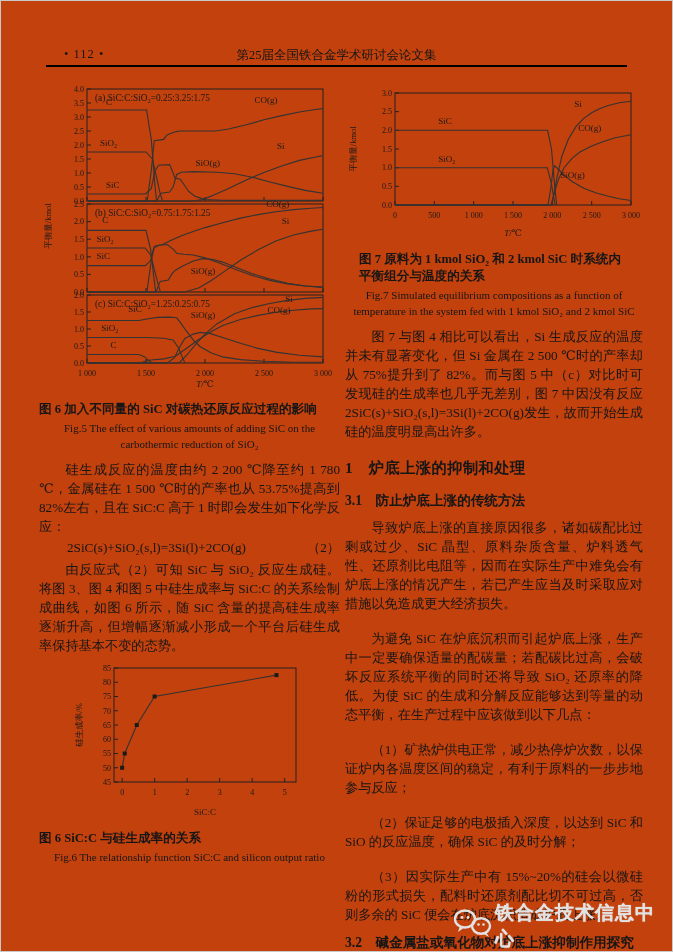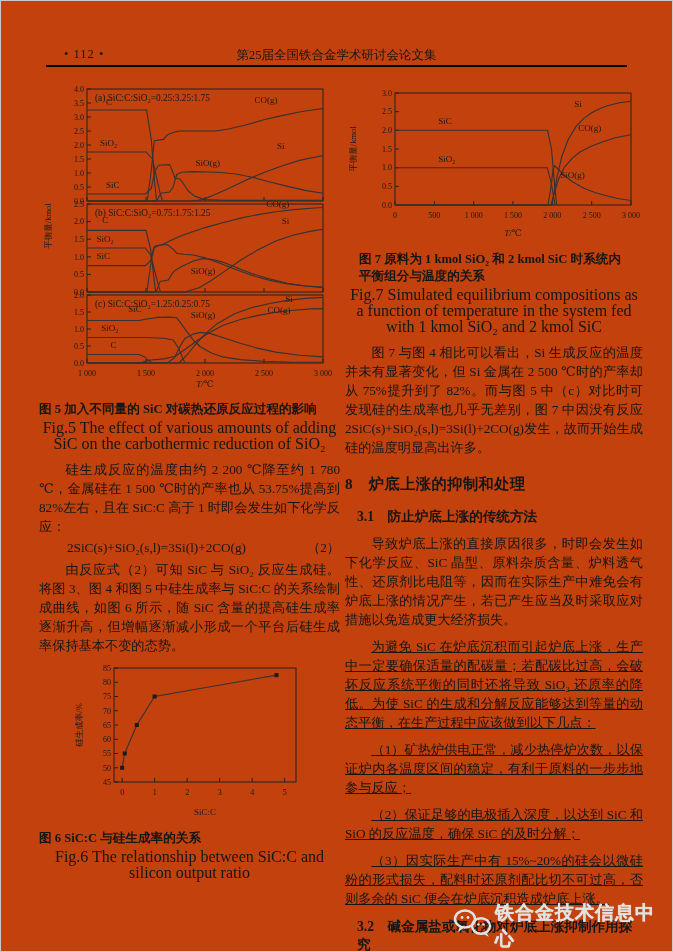--- a/index.html
+++ b/index.html
@@ -5,27 +5,27 @@
   html,body{margin:0;padding:0;background:#f2f2f2;}
   #page{position:relative;width:673px;height:952px;background:#c2410c;
         border:1px solid #c9c9c9;box-sizing:border-box;overflow:hidden;
         font-family:"Liberation Serif","DejaVu Serif",serif;color:#161616;}
   .pagenum{position:absolute;left:63px;top:46px;font-size:12.5px;letter-spacing:1px;}
   .jtitle{position:absolute;left:0;right:0;top:46px;text-align:center;font-size:12.5px;}
   .hr{position:absolute;left:45px;right:45px;top:64px;height:2px;background:#000;}
   .col-left{position:absolute;left:38px;top:82px;width:301px;}
   .col-right{position:absolute;left:344px;top:82px;width:298px;}
   .para{font-size:13.2px;line-height:19px;text-align:justify;text-indent:2em;margin:0 0 0 0;}
-  .para+.para{margin-top:8px;text-decoration:underline;}
+  .para+.para{margin-top:16px;}
   .cap-zh{font-weight:bold;font-size:12.6px;text-align:left;line-height:17px;margin-top:12px;}
-  .cap-en{font-size:16px;text-align:center;line-height:16px;margin-top:2px;margin-bottom:8px;}
+  .cap-en{font-size:11px;text-align:center;line-height:16px;margin-top:2px;margin-bottom:8px;}
   .equation{display:flex;justify-content:space-between;align-items:center;
             font-size:13.2px;line-height:24px;padding-left:28px;}
   .h-sec{font-size:15.2px;font-weight:bold;margin:17px 0 13px 0;letter-spacing:.5px;}
-  .h-sub{font-size:13.6px;font-weight:bold;margin:10px 0 8px 12px;}
+  .h-sub{font-size:13.6px;font-weight:bold;margin:10px 0 8px 0;}
   .chart{line-height:0;}
   .chart.center{text-align:center;}
   svg text{font-family:"Liberation Serif","DejaVu Serif",serif;fill:#1a1a1a;}
   .watermark{position:absolute;left:452px;top:899px;display:flex;align-items:center;}
   .watermark .wm-text{font-family:"Liberation Sans","DejaVu Sans",sans-serif;
       font-weight:bold;font-size:19px;color:#e2e2e2;letter-spacing:1px;
       text-shadow:0 0 1px #eeeeee;}
 </style>
 </head>
 <body>
@@ -136,21 +136,21 @@
           <text x="149.84" y="235.12" font-size="9">SiO(g)</text>
           <text x="54" y="224" font-size="9.3">(c)  SiC:C:SiO₂=1.25:0.25:0.75</text>
           <text x="46" y="293" text-anchor="middle" font-size="8">1 000</text>
           <text x="105" y="293" text-anchor="middle" font-size="8">1 500</text>
           <text x="164" y="293" text-anchor="middle" font-size="8">2 000</text>
           <text x="223" y="293" text-anchor="middle" font-size="8">2 500</text>
           <text x="282" y="293" text-anchor="middle" font-size="8">3 000</text>
           <text x="164" y="304" text-anchor="middle" font-size="9"><tspan font-style="italic">T</tspan><tspan>/℃</tspan></text>
           <text x="10" y="143" text-anchor="middle" font-size="8.5" transform="rotate(-90 10 143)">平衡量/kmol</text>
         </svg></div>
-    <div class="cap-zh">图 5  加入不同量的 SiC 对碳热还原反应过程的影响</div>
+    <div class="cap-zh">图 6  加入不同量的 SiC 对碳热还原反应过程的影响</div>
     <div class="cap-en">Fig.5 The effect of various amounts of adding SiC on the carbothermic reduction of SiO₂</div>
 
     <p class="para">硅生成反应的温度由约 2 200 ℃降至约 1 780 ℃，金属硅在 1 500 ℃时的产率也从 53.75%提高到 82%左右，且在 SiC:C 高于 1 时即会发生如下化学反应：</p>
     <div class="equation">
       <span>2SiC(s)+SiO₂(s,l)=3Si(l)+2CO(g)</span>
       <span>（2）</span>
     </div>
     <p class="para">由反应式（2）可知 SiC 与 SiO₂ 反应生成硅。将图 3、图 4 和图 5 中硅生成率与 SiC:C 的关系绘制成曲线，如图 6 所示，随 SiC 含量的提高硅生成率逐渐升高，但增幅逐渐减小形成一个平台后硅生成率保持基本不变的态势。</p>
 
     <div class="chart center" style="margin-top:5px"><svg width="236" height="158" viewBox="0 0 236 158">
@@ -188,21 +188,21 @@
           <text x="50.125" y="135" text-anchor="middle" font-size="8">0</text>
           <text x="82.625" y="135" text-anchor="middle" font-size="8">1</text>
           <text x="115.125" y="135" text-anchor="middle" font-size="8">2</text>
           <text x="147.625" y="135" text-anchor="middle" font-size="8">3</text>
           <text x="180.12500000000003" y="135" text-anchor="middle" font-size="8">4</text>
           <text x="212.62500000000003" y="135" text-anchor="middle" font-size="8">5</text>
           <text x="133" y="155" text-anchor="middle" font-size="9">SiC:C</text>
           <text x="10" y="65" text-anchor="middle" font-size="8.5" transform="rotate(-90 10 65)">硅生成率/%</text>
         </svg></div>
     <div class="cap-zh">图 6 SiC:C 与硅生成率的关系</div>
-    <div class="cap-en" style="margin-bottom:2px">Fig.6 The relationship between SiC:C and silicon output ratio</div>
+    <div class="cap-en" style="margin-bottom:2px">Fig.6 The relationship function SiC:C and silicon output ratio</div>
 
   </div>
 
   <div class="col-right">
     <div class="chart"><svg width="296" height="156" viewBox="0 0 296 156">
           <rect x="50" y="10" width="236" height="112" fill="none" stroke="#222" stroke-width="1"></rect>
           <line x1="50" y1="122" x2="54" y2="122" stroke="#222" stroke-width="1"></line>
           <text x="47" y="124.8" text-anchor="end" font-size="8">0.0</text>
           <line x1="50" y1="103.33333333333334" x2="54" y2="103.33333333333334" stroke="#222" stroke-width="1"></line>
           <text x="47" y="106.13333333333334" text-anchor="end" font-size="8">0.5</text>
@@ -241,24 +241,24 @@
           <text x="246.66666666666669" y="135" text-anchor="middle" font-size="8">2 500</text>
           <text x="286" y="135" text-anchor="middle" font-size="8">3 000</text>
           <text x="168" y="153" text-anchor="middle" font-size="9"><tspan font-style="italic">T</tspan><tspan>/℃</tspan></text>
           <text x="11" y="66" text-anchor="middle" font-size="8.5" transform="rotate(-90 11 66)">平衡量/kmol</text>
         </svg></div>
     <div class="cap-zh" style="padding:0 14px">图 7  原料为 1 kmol SiO₂ 和 2 kmol SiC 时系统内平衡组分与温度的关系</div>
     <div class="cap-en">Fig.7 Simulated equilibrium compositions as a function of temperature in the system fed with 1 kmol SiO₂ and 2 kmol SiC</div>
 
     <p class="para">图 7 与图 4 相比可以看出，Si 生成反应的温度并未有显著变化，但 Si 金属在 2 500 ℃时的产率却从 75%提升到了 82%。而与图 5 中（c）对比时可发现硅的生成率也几乎无差别，图 7 中因没有反应 2SiC(s)+SiO₂(s,l)=3Si(l)+2CO(g)发生，故而开始生成硅的温度明显高出许多。</p>
 
-    <div class="h-sec">8　炉底上涨的抑制和处理</div>
+    <div class="h-sec">1　炉底上涨的抑制和处理</div>
     <div class="h-sub">3.1　防止炉底上涨的传统方法</div>
 
-    <p class="para">导致炉底上涨的直接原因很多，时即会发生如下化学反应、SiC 晶型、原料杂质含量、炉料透气性、还原剂比电阻等，因而在实际生产中难免会有炉底上涨的情况产生，若已产生应当及时采取应对措施以免造成更大经济损失。</p>
+    <p class="para">导致炉底上涨的直接原因很多，诸如碳配比过剩或过少、SiC 晶型、原料杂质含量、炉料透气性、还原剂比电阻等，因而在实际生产中难免会有炉底上涨的情况产生，若已产生应当及时采取应对措施以免造成更大经济损失。</p>
     <p class="para">为避免 SiC 在炉底沉积而引起炉底上涨，生产中一定要确保适量的配碳量；若配碳比过高，会破坏反应系统平衡的同时还将导致 SiO₂ 还原率的降低。为使 SiC 的生成和分解反应能够达到等量的动态平衡，在生产过程中应该做到以下几点：</p>
     <p class="para">（1）矿热炉供电正常，减少热停炉次数，以保证炉内各温度区间的稳定，有利于原料的一步步地参与反应；</p>
     <p class="para">（2）保证足够的电极插入深度，以达到 SiC 和 SiO 的反应温度，确保 SiC 的及时分解；</p>
     <p class="para">（3）因实际生产中有 15%~20%的硅会以微硅粉的形式损失，配料时还原剂配比切不可过高，否则多余的 SiC 便会在炉底沉积造成炉底上涨。</p>
 
     <div class="h-sub">3.2　碱金属盐或氧化物对炉底上涨抑制作用探究</div>
   </div>
 
   <div class="watermark">
     <span>

